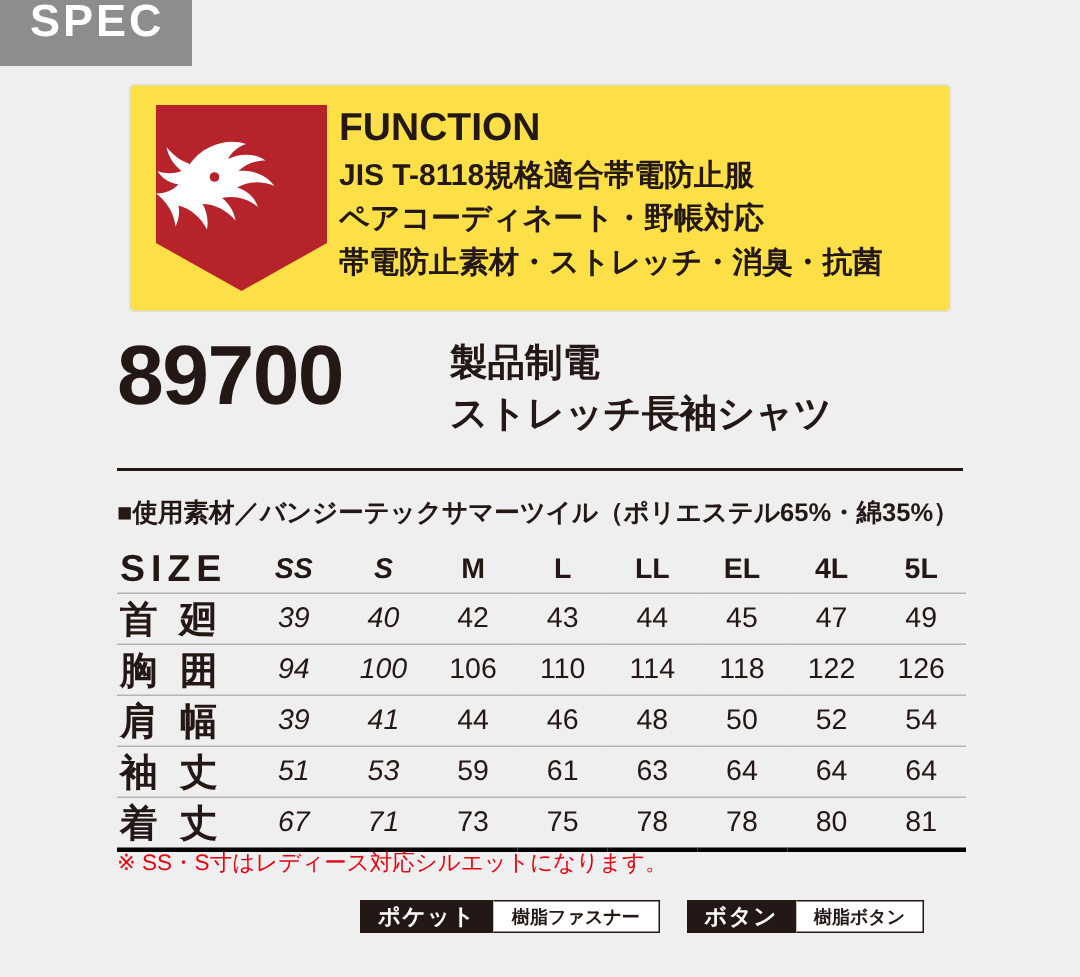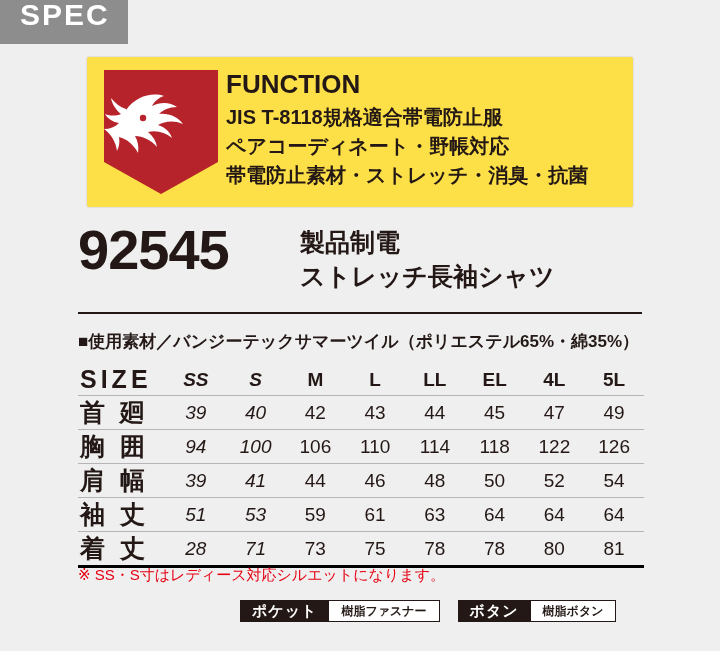--- a/index.html
+++ b/index.html
@@ -139,21 +139,21 @@
     </div>
     <div class="func-body">
       <div class="func-title">FUNCTION</div>
       <div class="func-line">JIS T-8118規格適合帯電防止服</div>
       <div class="func-line">ペアコーディネート・野帳対応</div>
       <div class="func-line">帯電防止素材・ストレッチ・消臭・抗菌</div>
     </div>
   </div>
 
   <div class="title-row">
-    <div class="model-no">92545</div>
+    <div class="model-no">89700</div>
     <div class="prod-name">
       <div>製品制電</div>
       <div>ストレッチ長袖シャツ</div>
     </div>
   </div>
   <div class="title-underline"></div>
 
   <div class="material">■使用素材／バンジーテックサマーツイル（ポリエステル65%・綿35%）</div>
 
   <table class="spec-table">
@@ -213,21 +213,21 @@
         <td>59</td>
         <td>61</td>
         <td>63</td>
         <td>64</td>
         <td>64</td>
         <td>64</td>
       </tr>
 
       <tr>
         <td class="rowhead">着 丈</td>
-        <td class="red">28</td>
+        <td class="red">67</td>
         <td class="red">71</td>
         <td>73</td>
         <td>75</td>
         <td>78</td>
         <td>78</td>
         <td>80</td>
         <td>81</td>
       </tr>
     </tbody>
   </table>

